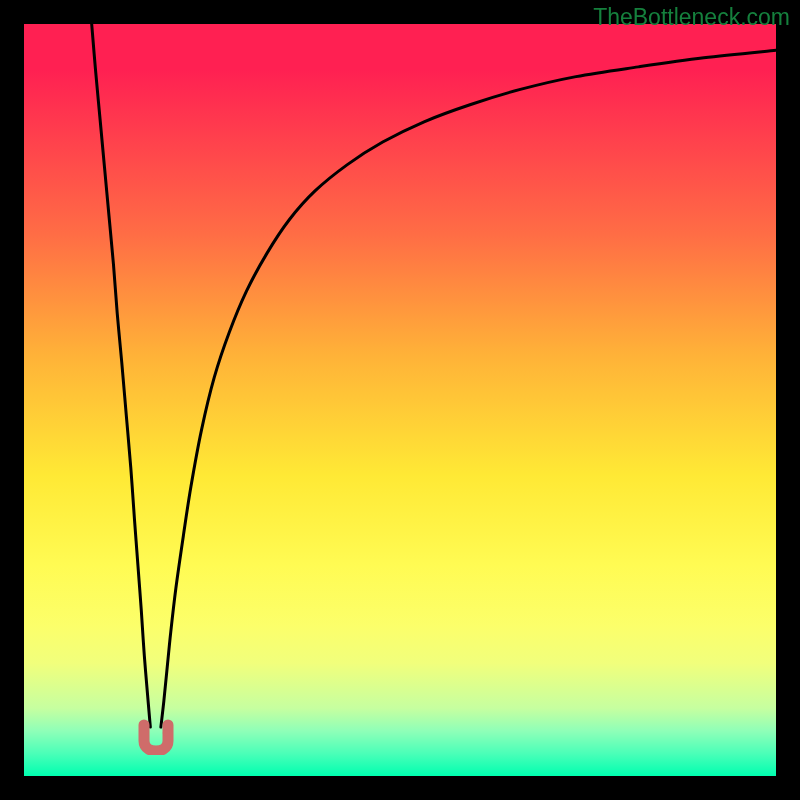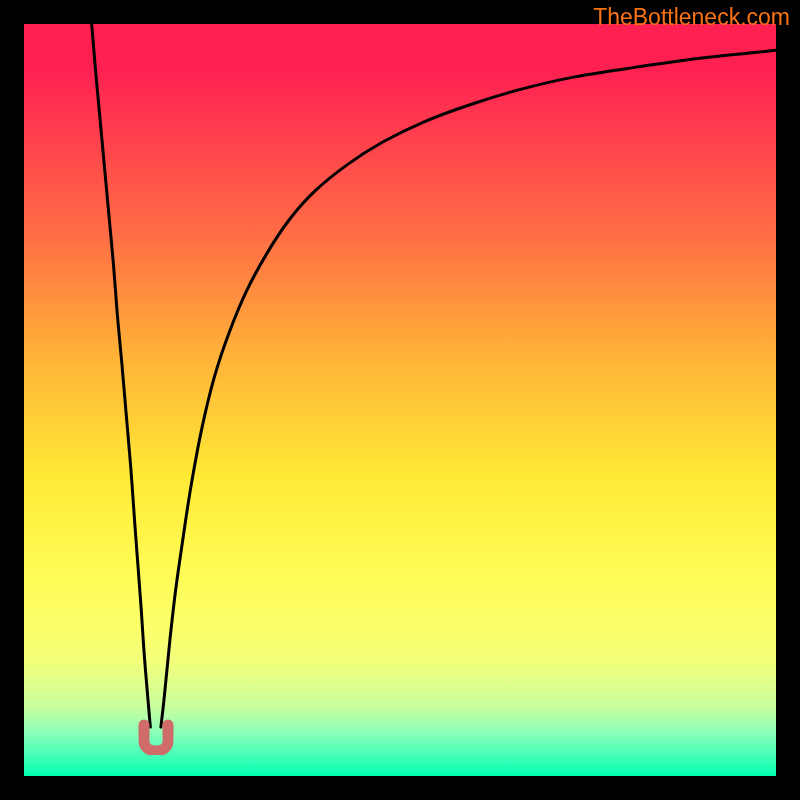--- a/index.html
+++ b/index.html
@@ -52,21 +52,21 @@
     position: absolute;
     width: 36px;
     pointer-events: none;
   }
   .watermark {
     position: absolute;
     top: 4px;
     right: 10px;
     font-family: Arial, Helvetica, sans-serif;
     font-size: 23px;
-    color: #f97316;
+    color: #15803d;
     font-weight: 500;
     letter-spacing: 0px;
   }
 </style>
 </head>
 <body>
 
 <div class="stage">
 
   <div class="plot-area">

